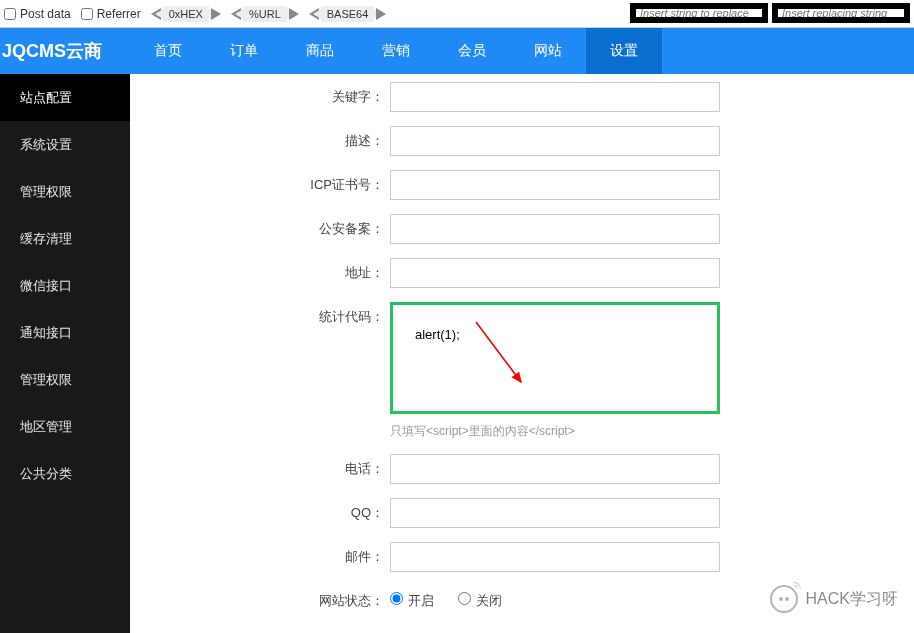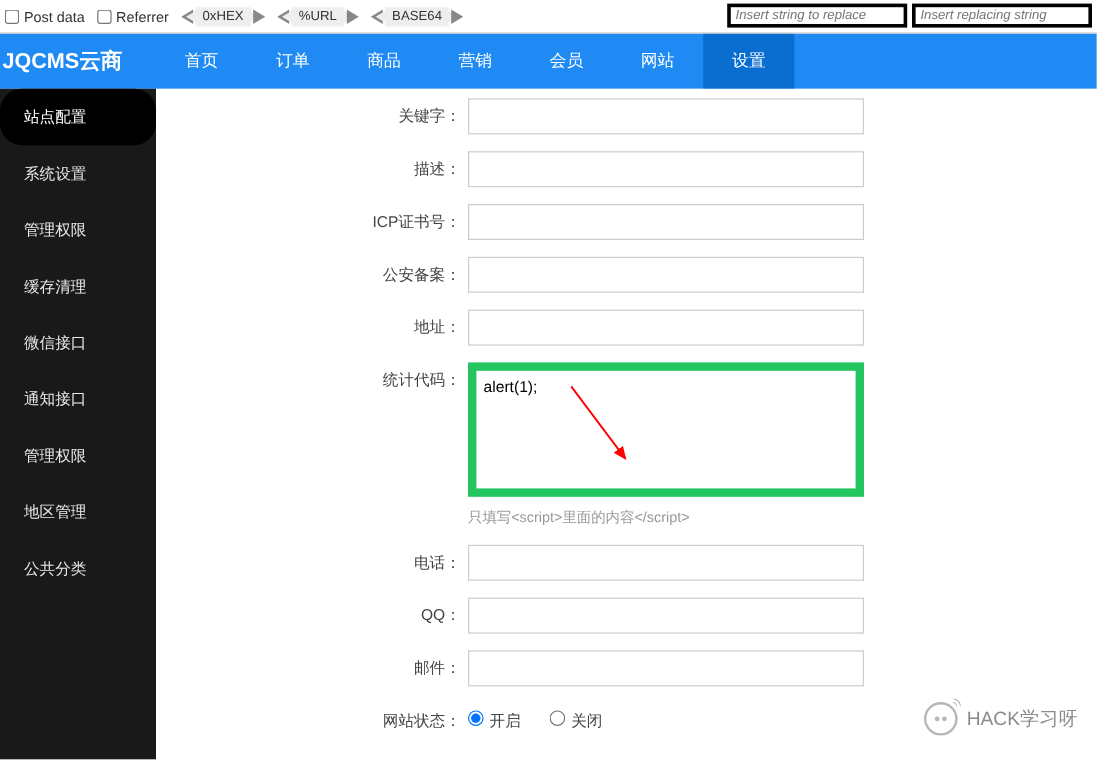--- a/index.html
+++ b/index.html
@@ -60,26 +60,26 @@
       border-left: 10px solid #eee;
       margin-left: -2px;
     }
     .hex-label {
       background: #eee;
       padding: 2px 6px;
       font-size: 11px;
       color: #333;
     }
     .tb-input {
-      border: 3px solid #000000;
+      border: 6px solid #000000;
       font-style: italic;
       color: #888;
       font-size: 11px;
       padding: 3px 4px;
-      width: 150px;
+      width: 138px;
       height: 20px;
       margin-left: 4px;
     }
     .tb-right {
       position: absolute;
       right: 4px;
       top: 3px;
       display: flex;
     }
     
@@ -125,21 +125,20 @@
       height: 47px;
       display: flex;
       align-items: center;
       padding-left: 20px;
       font-size: 13px;
       cursor: pointer;
     }
     .side-item.active {
       background: #000;
       color: #fff;
-      border-radius: 18px;
     }
     .content {
       flex: 1;
       background: #fff;
       padding: 8px 0 0 0;
       position: relative;
     }
     .form-row {
       display: flex;
       align-items: flex-start;
@@ -156,22 +155,22 @@
     .form-ctrl input.text-input {
       width: 330px;
       height: 30px;
       border: 1px solid #ccc;
       padding: 4px 6px;
       font-size: 13px;
     }
     .form-ctrl textarea {
       width: 330px;
       height: 112px;
-      border: 7px solid #22c55e;
-      padding: 6px;
+      border: 3px solid #22c55e;
+      padding: 22px;
       font-size: 13px;
       font-family: "Microsoft YaHei", Arial, sans-serif;
       resize: none;
     }
     .help-text {
       color: #999;
       font-size: 12px;
       margin-top: 6px;
     }
     .radio-row {

